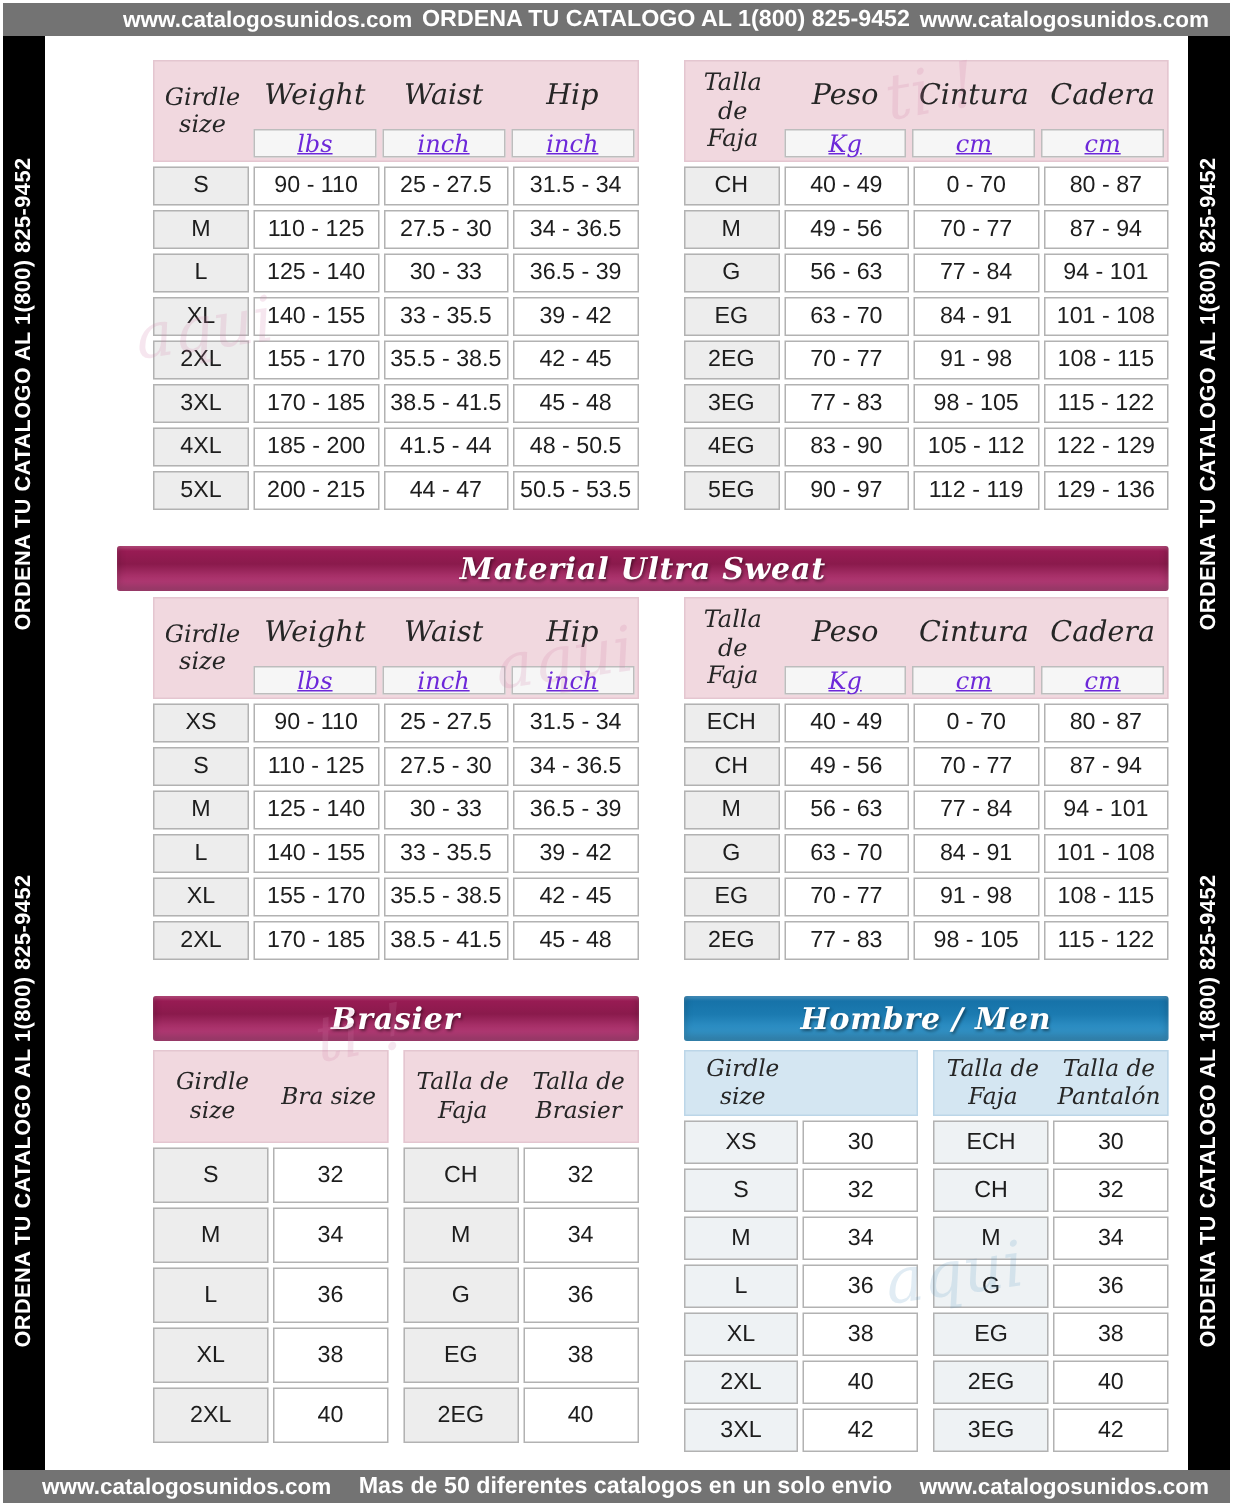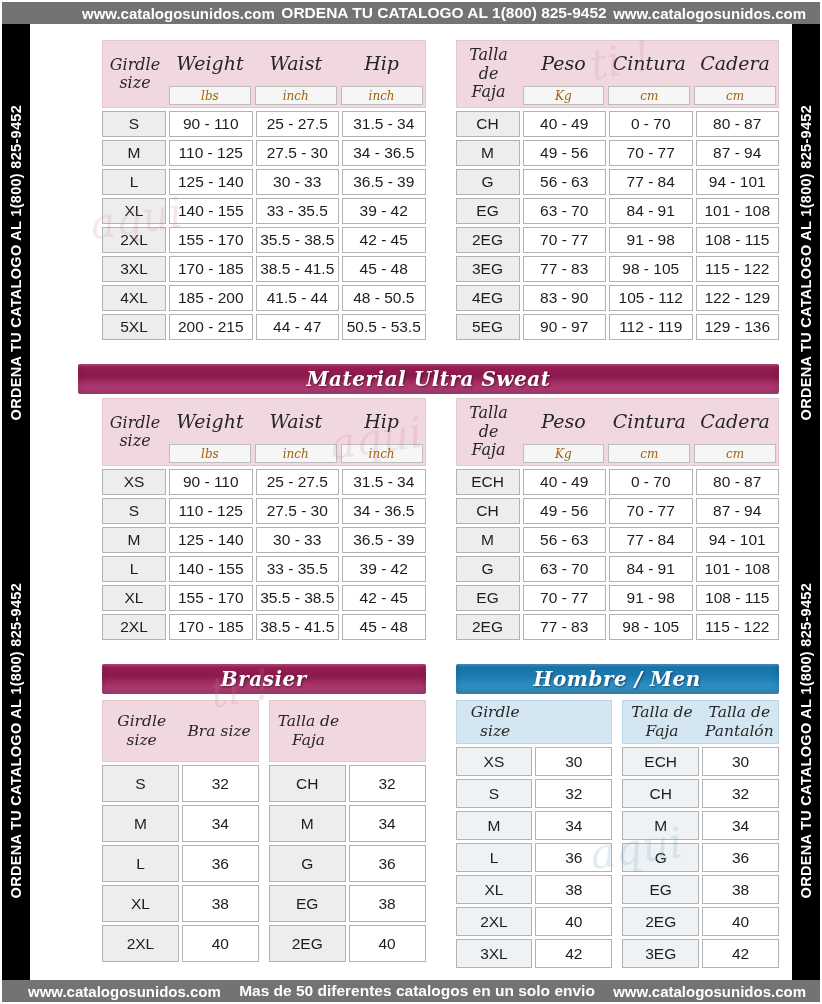--- a/index.html
+++ b/index.html
@@ -35,21 +35,21 @@
   .sub{flex:1;min-width:0;padding-left:24px;}
   .hdr{display:grid;grid-template-columns:64px 1fr 1fr 1fr;grid-template-rows:44px 22px;
         background:#f1d8df;border:1px solid #e4c6d0;box-sizing:border-box;}
   .corner{grid-row:1/3;display:flex;align-items:center;justify-content:center;text-align:center;
         font-family:"DejaVu Serif",serif;font-style:italic;font-size:16px;color:#262626;
         line-height:1.15;padding:0 4px;}
   .col-label{display:flex;align-items:center;justify-content:center;
         font-family:"DejaVu Serif",serif;font-style:italic;font-size:19px;color:#262626;}
   .unit{margin:1px 2px 2px 2px;background:#f6f6f6;border:1px solid #bdbdbd;
         display:flex;align-items:center;justify-content:center;
-        font-family:"DejaVu Serif",serif;font-style:italic;font-size:12px;color:#a16207;}
+        font-family:"DejaVu Serif",serif;font-style:italic;font-size:16px;color:#6d28d9;text-decoration:underline;}
   .grid{display:grid;gap:3px;margin-top:3px;}
   .grid-4{grid-template-columns:64px 1fr 1fr 1fr;}
   .grid-2{grid-template-columns:1fr 1fr;}
   .cell{border:1px solid #b2b2b2;background:#fff;display:flex;align-items:center;justify-content:center;
         font-size:15.5px;color:#1d1d1d;height:24px;}
   .cell.col0{background:#ededed;}
   .rows-tall .cell{height:35px;}
   .rows-mid .cell{height:27px;}
   .blue-grid .cell.col0{background:#eef2f4;}
   
@@ -290,20 +290,23 @@
                 <div class="cell">38</div>
                 <div class="cell col0">2XL</div>
                 <div class="cell">40</div>
               </div>
           </div>
           <div class="mini">
             <div class="mini-hdr">
               <div class="col-label">
                   <span>Talla de Faja</span>
                 </div>
+              <div class="col-label">
+                  <span>Talla de Brasier</span>
+                </div>
             </div>
             <div class="grid grid-2 rows-tall">
                 <div class="cell col0">CH</div>
                 <div class="cell">32</div>
                 <div class="cell col0">M</div>
                 <div class="cell">34</div>
                 <div class="cell col0">G</div>
                 <div class="cell">36</div>
                 <div class="cell col0">EG</div>
                 <div class="cell">38</div>

